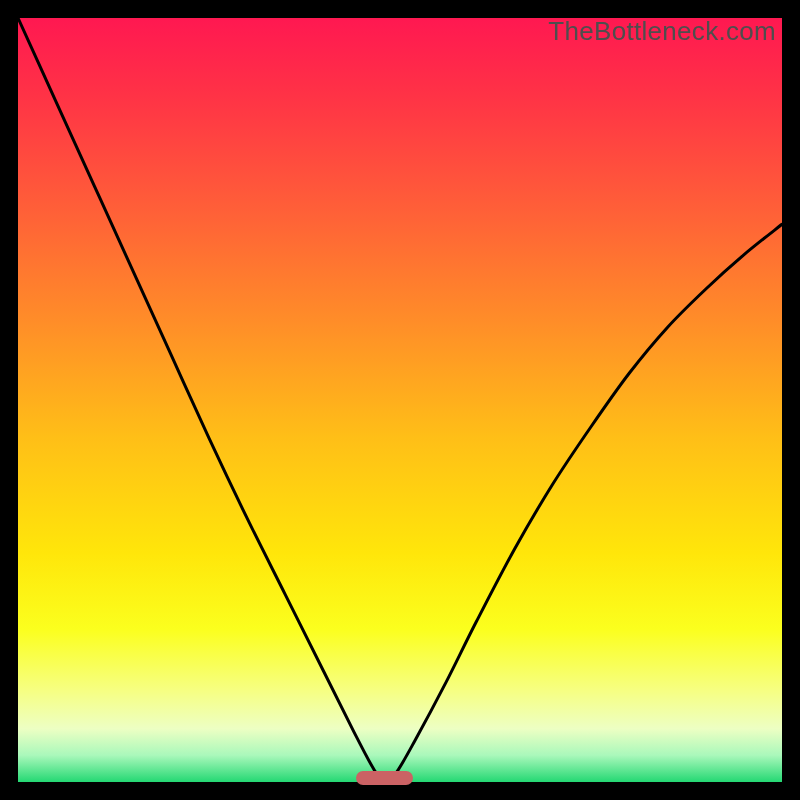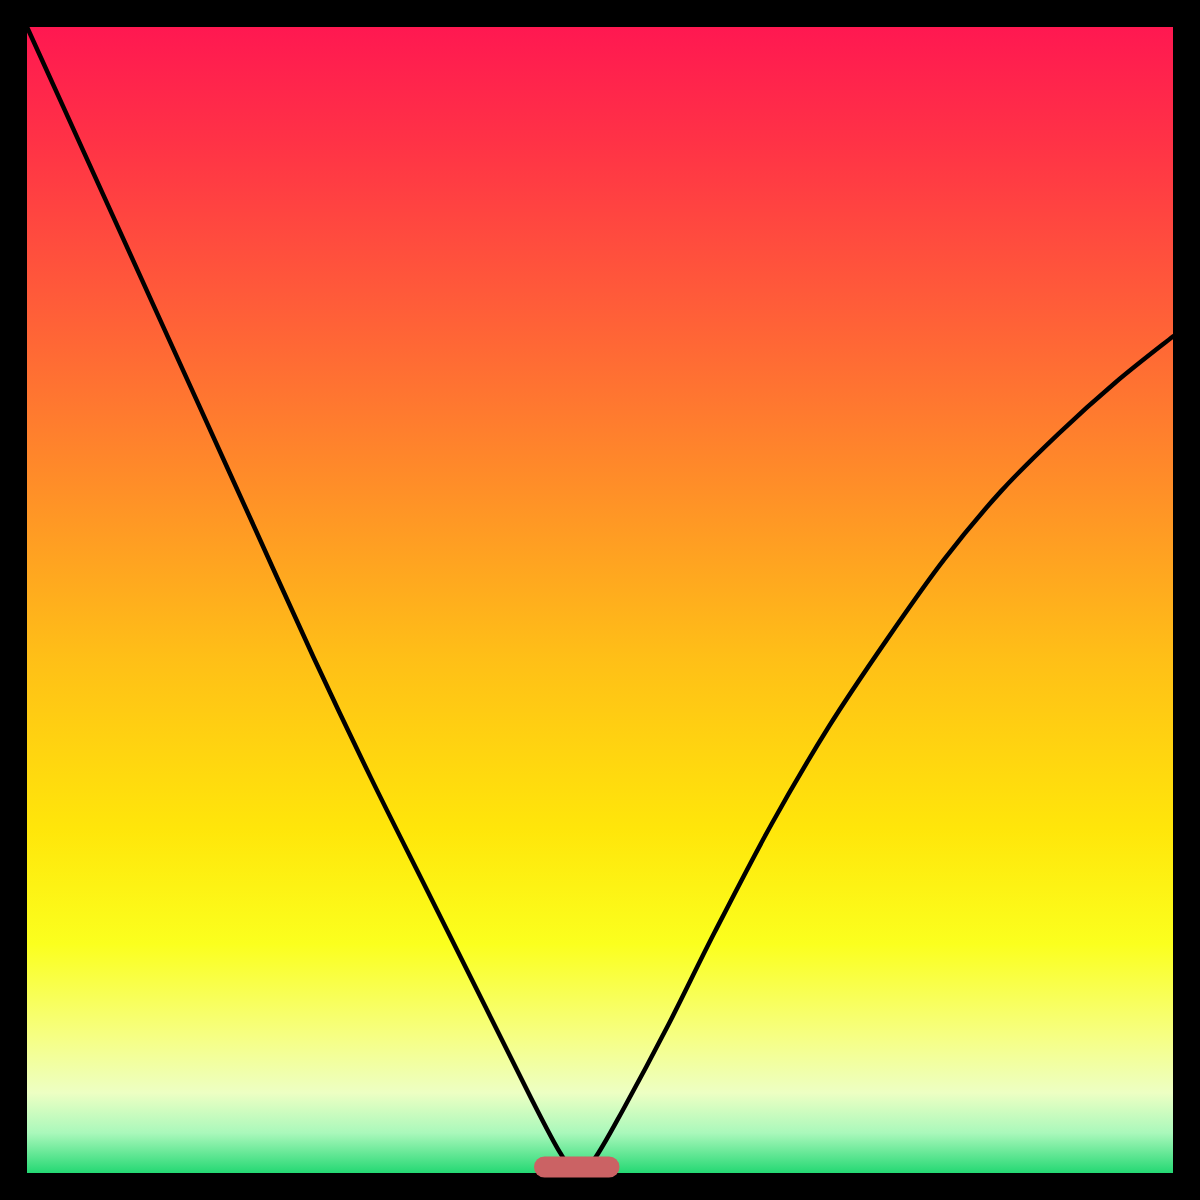--- a/index.html
+++ b/index.html
@@ -68,20 +68,21 @@
           <stop offset="80%" stop-color="#fbff1e"></stop>
           <stop offset="88%" stop-color="#f6ff82"></stop>
           <stop offset="93%" stop-color="#edffc3"></stop>
           <stop offset="96.5%" stop-color="#aaf8bb"></stop>
           <stop offset="100%" stop-color="#24d873"></stop>
         </linearGradient>
     </defs>
     <rect x="0" y="0" width="764" height="764" fill="url(#bg)"></rect>
   </svg>
 
+  <div class="watermark">TheBottleneck.com</div>
 
   <svg class="curve" viewBox="0 0 764 764" preserveAspectRatio="none">
     <path id="curvePath" fill="none" stroke-width="3" stroke-linecap="round" stroke-linejoin="round" d="M 0 0 C 6.366666666666667 14.00666666666666, 25.46666666666667 56.02666666666664, 38.2 84.03999999999996 C 50.93333333333334 112.05333333333328, 63.66666666666667 140.0666666666666, 76.4 168.07999999999993 C 89.13333333333334 196.09333333333325, 101.86666666666666 224.1066666666666, 114.6 252.11999999999995 C 127.33333333333333 280.13333333333327, 140.06666666666666 308.14666666666665, 152.8 336.15999999999997 C 165.53333333333336 364.1733333333333, 178.26666666666668 392.8233333333333, 191 420.2 C 203.73333333333332 447.57666666666665, 216.46666666666667 474.3166666666667, 229.2 500.42 C 241.9333333333333 526.5233333333333, 254.66666666666663 551.3533333333332, 267.4 576.8199999999999 C 280.1333333333333 602.2866666666666, 294.14 630.3, 305.6 653.22 C 317.06000000000006 676.1400000000001, 327.8833333333334 698.1686666666667, 336.16 714.34 C 344.43666666666667 730.5113333333334, 350.1666666666667 741.9713333333334, 355.26 750.248 C 360.3533333333333 758.5246666666667, 362.9 763.236, 366.71999999999997 764 C 370.53999999999996 764.764, 373.08666666666664 761.8353333333333, 378.18 754.832 C 383.27333333333337 747.8286666666667, 389.00333333333333 737.0053333333334, 397.28000000000003 721.98 C 405.55666666666673 706.9546666666666, 417.65333333333336 684.4166666666666, 427.84000000000003 664.68 C 438.0266666666667 644.9433333333333, 446.94 625.8433333333332, 458.4 603.56 C 469.85999999999996 581.2766666666666, 483.8666666666667 553.9, 496.6 530.98 C 509.33333333333337 508.06, 522.0666666666666 486.4133333333333, 534.8 466.03999999999996 C 547.5333333333333 445.66666666666663, 560.2666666666667 427.2033333333333, 573 408.74 C 585.7333333333333 390.2766666666667, 598.4666666666667 371.81333333333333, 611.2 355.26 C 623.9333333333334 338.70666666666665, 636.6666666666666 323.4266666666667, 649.4 309.42 C 662.1333333333333 295.41333333333336, 674.8666666666667 283.3166666666666, 687.6 271.21999999999997 C 700.3333333333334 259.12333333333333, 713.0666666666666 247.66333333333336, 725.8 236.84000000000003 C 738.5333333333333 226.0166666666667, 757.6333333333333 211.3733333333333, 764 206.27999999999997" stroke="#000000"></path>
   </svg>
 
   <div class="marker" id="marker" style="left: 338.07px; width: 57.3px; bottom: -3px; background: rgb(203, 98, 100);"></div>
 
 </div>
 
 </body></html>

